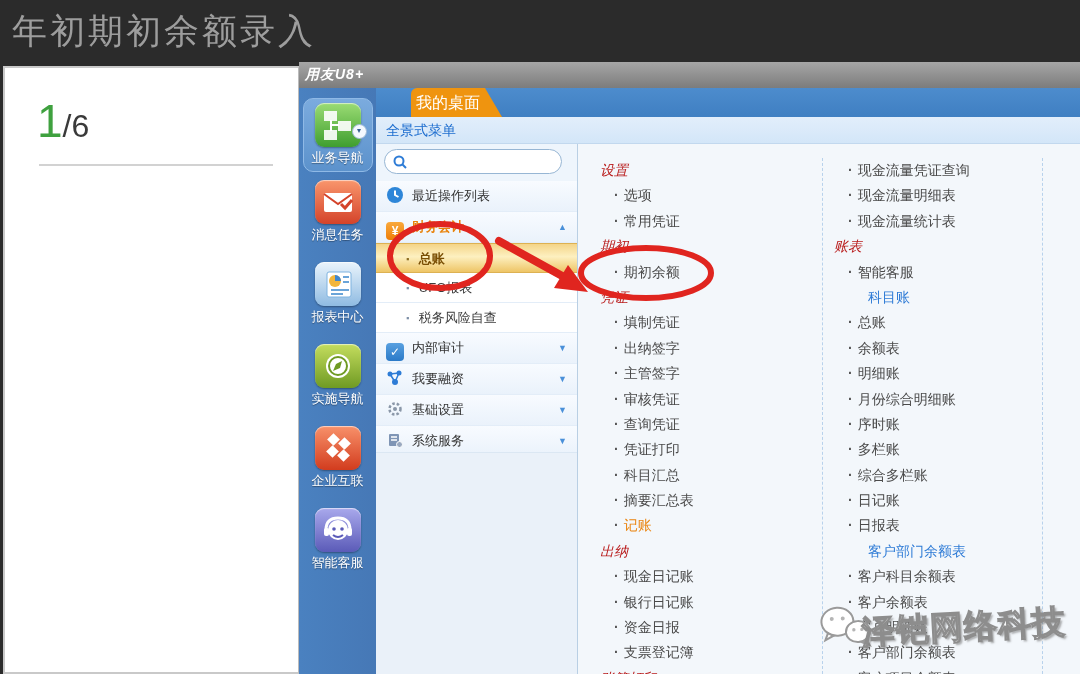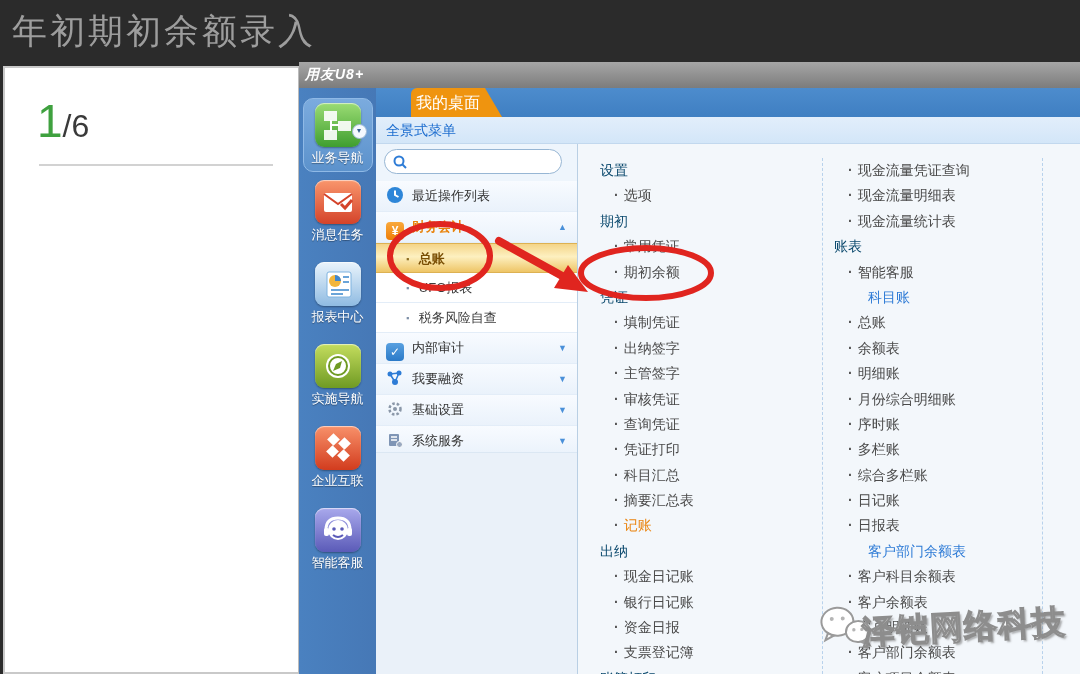--- a/index.html
+++ b/index.html
@@ -64,21 +64,21 @@
   .t-ico.yen{background:linear-gradient(#f9a93c,#ee7d06);border-radius:4px;color:#fff;font-size:12px;font-weight:700;text-align:center;line-height:18px;}
   .t-ico.clip{background:linear-gradient(#58a0e0,#2b7ac8);border-radius:4px;color:#fff;font-size:12px;text-align:center;line-height:18px;}
   .chev{position:absolute;right:10px;top:0;color:#4a90d9;font-size:9px;}
   .tree-filler{position:absolute;left:0;top:308px;width:100%;height:222px;background:#eaf1f9;border-top:1px solid #dbe7f3;}
 
   
   .col{position:absolute;top:14px;width:220px;}
   .col1{left:220px;}
   .col2{left:452px;width:235px;}
   .mrow{height:25.4px;line-height:25.4px;font-size:14px;white-space:nowrap;cursor:pointer;}
-  .mrow.h{color:#0c4a6e;padding-left:4px;cursor:default;}
+  .mrow.h{color:#b91c1c;padding-left:4px;cursor:default;font-style:italic;}
   .mrow.h2{color:#2e7bd6;padding-left:40px;cursor:default;}
   .mrow.i{color:#4a4a4a;padding-left:18px;}
   .mrow.i::before{content:"·";color:#555;margin-right:5px;font-weight:700;}
   .mrow.i.orange{color:#ea8511;}
   .col2 .mrow.h{padding-left:6px;}
   .col2 .mrow.i{padding-left:20px;}
   .divider{position:absolute;top:14px;bottom:0;border-left:1px dashed #b8d2ec;}
   .dv1{left:446px;}
   .dv2{left:666px;}
 
@@ -244,22 +244,22 @@
                     <circle cx="13.5" cy="13.5" r="3" fill="#9aa9c0" stroke="#fff"></circle>
                   </svg></span><span class="t-label">系统服务</span><span class="chev">▼</span>
             </div>
           </div>
           <div class="tree-filler"></div>
         </div>
 
         <div class="col col1">
           <div class="mrow h">设置</div>
           <div class="mrow i">选项</div>
+          <div class="mrow i">常用凭证</div>
           <div class="mrow h">期初</div>
-          <div class="mrow i">常用凭证</div>
           <div class="mrow i">期初余额</div>
           <div class="mrow h">凭证</div>
           <div class="mrow i">填制凭证</div>
           <div class="mrow i">出纳签字</div>
           <div class="mrow i">主管签字</div>
           <div class="mrow i">审核凭证</div>
           <div class="mrow i">查询凭证</div>
           <div class="mrow i">凭证打印</div>
           <div class="mrow i">科目汇总</div>
           <div class="mrow i">摘要汇总表</div>

